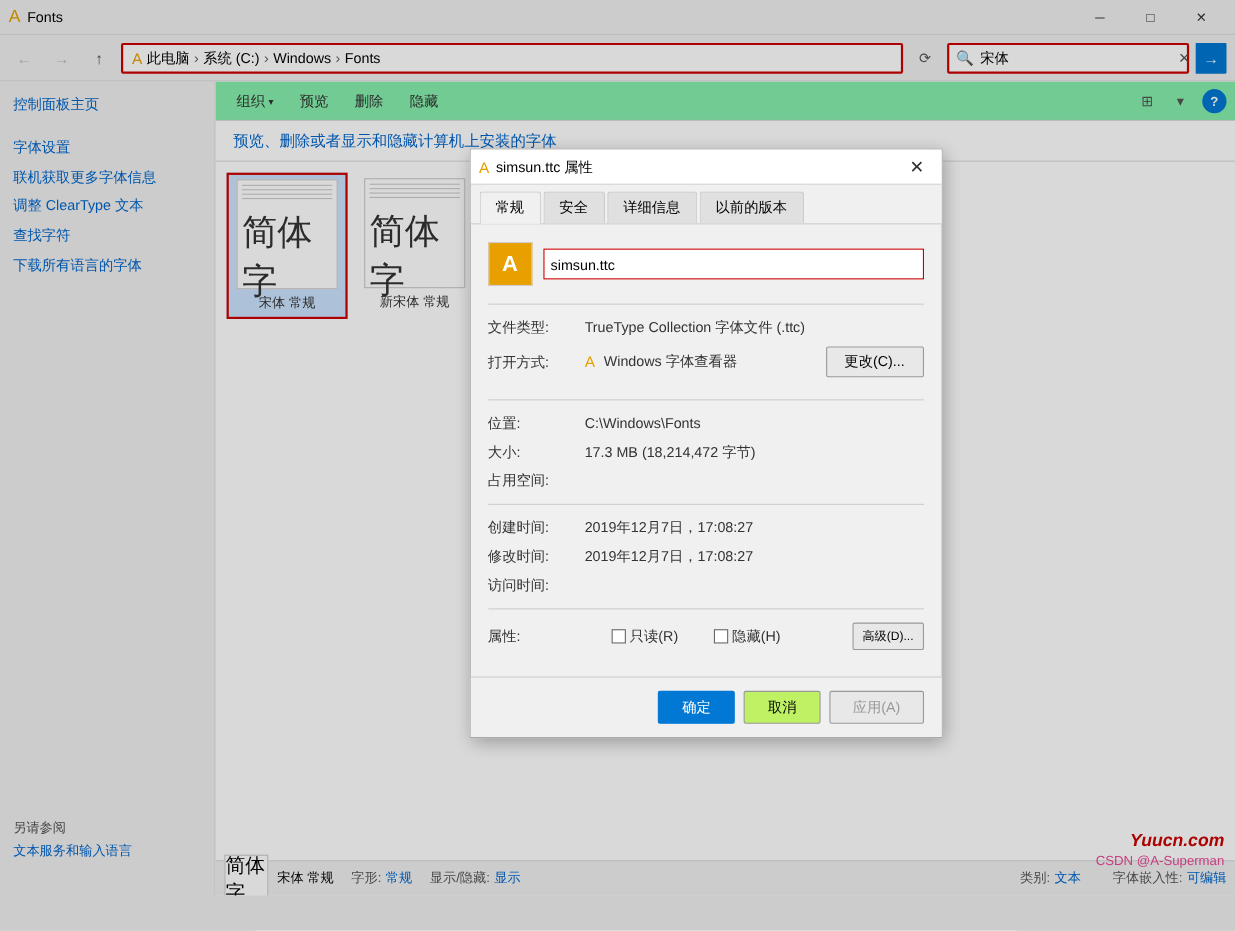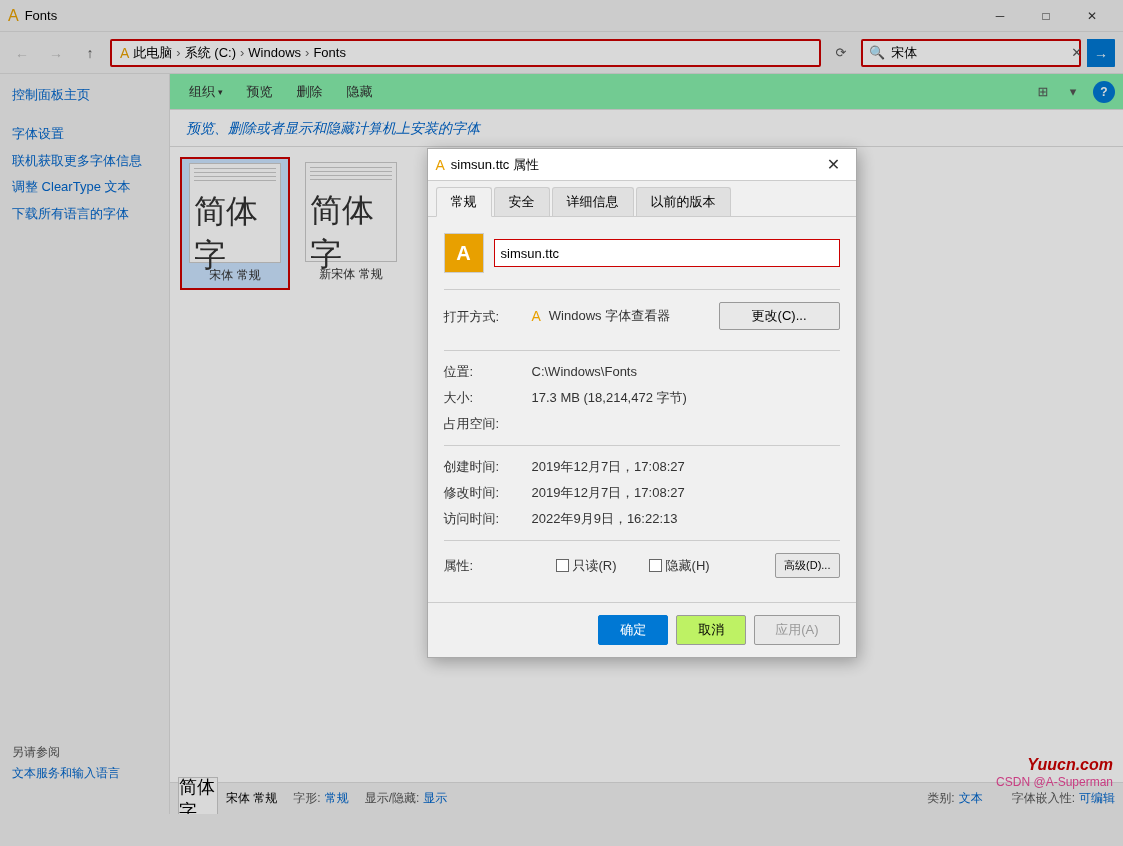--- a/index.html
+++ b/index.html
@@ -77,21 +77,21 @@
     }
 
     
     .main-container {
       display: flex;
       height: calc(846px - 32px - 42px - 32px);
     }
 
     
     .sidebar {
-      width: 170px;
+      width: 196px;
       background: #f0f0f0;
       padding: 8px 0;
       border-right: 1px solid #ddd;
       font-size: 13px;
     }
     .sidebar-link {
       display: block;
       color: #0066cc;
       text-decoration: none;
       padding: 3px 12px;
@@ -148,21 +148,20 @@
       font-size: 12px; font-weight: bold;
       cursor: pointer; margin-left: 4px;
     }
 
     
     .desc-text {
       color: #0066cc;
       font-size: 14px;
       padding: 10px 16px 8px;
       border-bottom: 1px solid #ddd;
-      font-style: italic;
     }
 
     
     .font-grid {
       display: flex;
       flex-wrap: wrap;
       padding: 10px;
       gap: 6px;
       align-items: flex-start;
     }
@@ -317,21 +316,21 @@
     }
     .prop-label { color: #333; font-size: 13px; min-width: 80px; }
     .prop-value { color: #333; font-size: 13px; flex: 1; }
     .prop-value.blue { color: #0066cc; }
     .open-with-row {
       display: flex; align-items: center; gap: 8px; margin-bottom: 8px;
     }
     .open-with-icon { color: #e8a000; font-size: 14px; }
     .change-btn {
       margin-left: auto;
-      padding: 4px 32px;
+      padding: 4px 16px;
       border: 1px solid #999;
       background: #e8e8e8;
       cursor: pointer;
       font-size: 13px;
       border-radius: 2px;
     }
     .attr-row {
       display: flex;
       align-items: center;
       gap: 32px;
@@ -455,20 +454,21 @@
 </div>
 
 <div class="main-container">
 
   <div class="sidebar">
     <a class="sidebar-link">控制面板主页</a>
     <div style="height:12px"></div>
     <a class="sidebar-link">字体设置</a>
     <a class="sidebar-link">联机获取更多字体信息</a>
     <a class="sidebar-link">调整 ClearType 文本</a>
+    <a class="sidebar-link">查找字符</a>
     <a class="sidebar-link">下载所有语言的字体</a>
 
     <div style="position:absolute; bottom:60px; left:0; padding: 0 12px; font-size:12px; color:#555;">
       <div>另请参阅</div>
       <a class="sidebar-link" style="padding-left:0;font-family:Liberation Serif, serif;">文本服务和输入语言</a>
     </div>
   </div>
 
   <div class="content-area">
 
@@ -568,20 +568,24 @@
 
     <div class="dialog-body">
 
       <div class="file-icon-row">
         <div class="file-icon-box">A</div>
         <input class="file-name-input" value="simsun.ttc" style="">
       </div>
 
       <hr class="prop-divider">
 
+      <div class="prop-row">
+        <span class="prop-label">文件类型:</span>
+        <span class="prop-value">TrueType Collection 字体文件 (.ttc)</span>
+      </div>
 
       <div class="prop-row">
         <span class="prop-label">打开方式:</span>
         <div class="open-with-row" style="flex:1;">
           <span class="open-with-icon">A</span>
           <span class="prop-value">Windows 字体查看器</span>
           <button class="change-btn">更改(C)...</button>
         </div>
       </div>
 
@@ -608,21 +612,20 @@
         <span class="prop-value">2019年12月7日，17:08:27</span>
       </div>
 
       <div class="prop-row">
         <span class="prop-label">修改时间:</span>
         <span class="prop-value">2019年12月7日，17:08:27</span>
       </div>
 
       <div class="prop-row">
         <span class="prop-label">访问时间:</span>
-        <span class="prop-value">2022年9月9日，16:22:13</span>
       </div>
 
       <hr class="prop-divider">
 
       <div class="attr-row">
         <span class="prop-label">属性:</span>
         <label class="checkbox-label">
           <span class="checkbox-box"></span>
           <span>只读(R)</span>
         </label>

